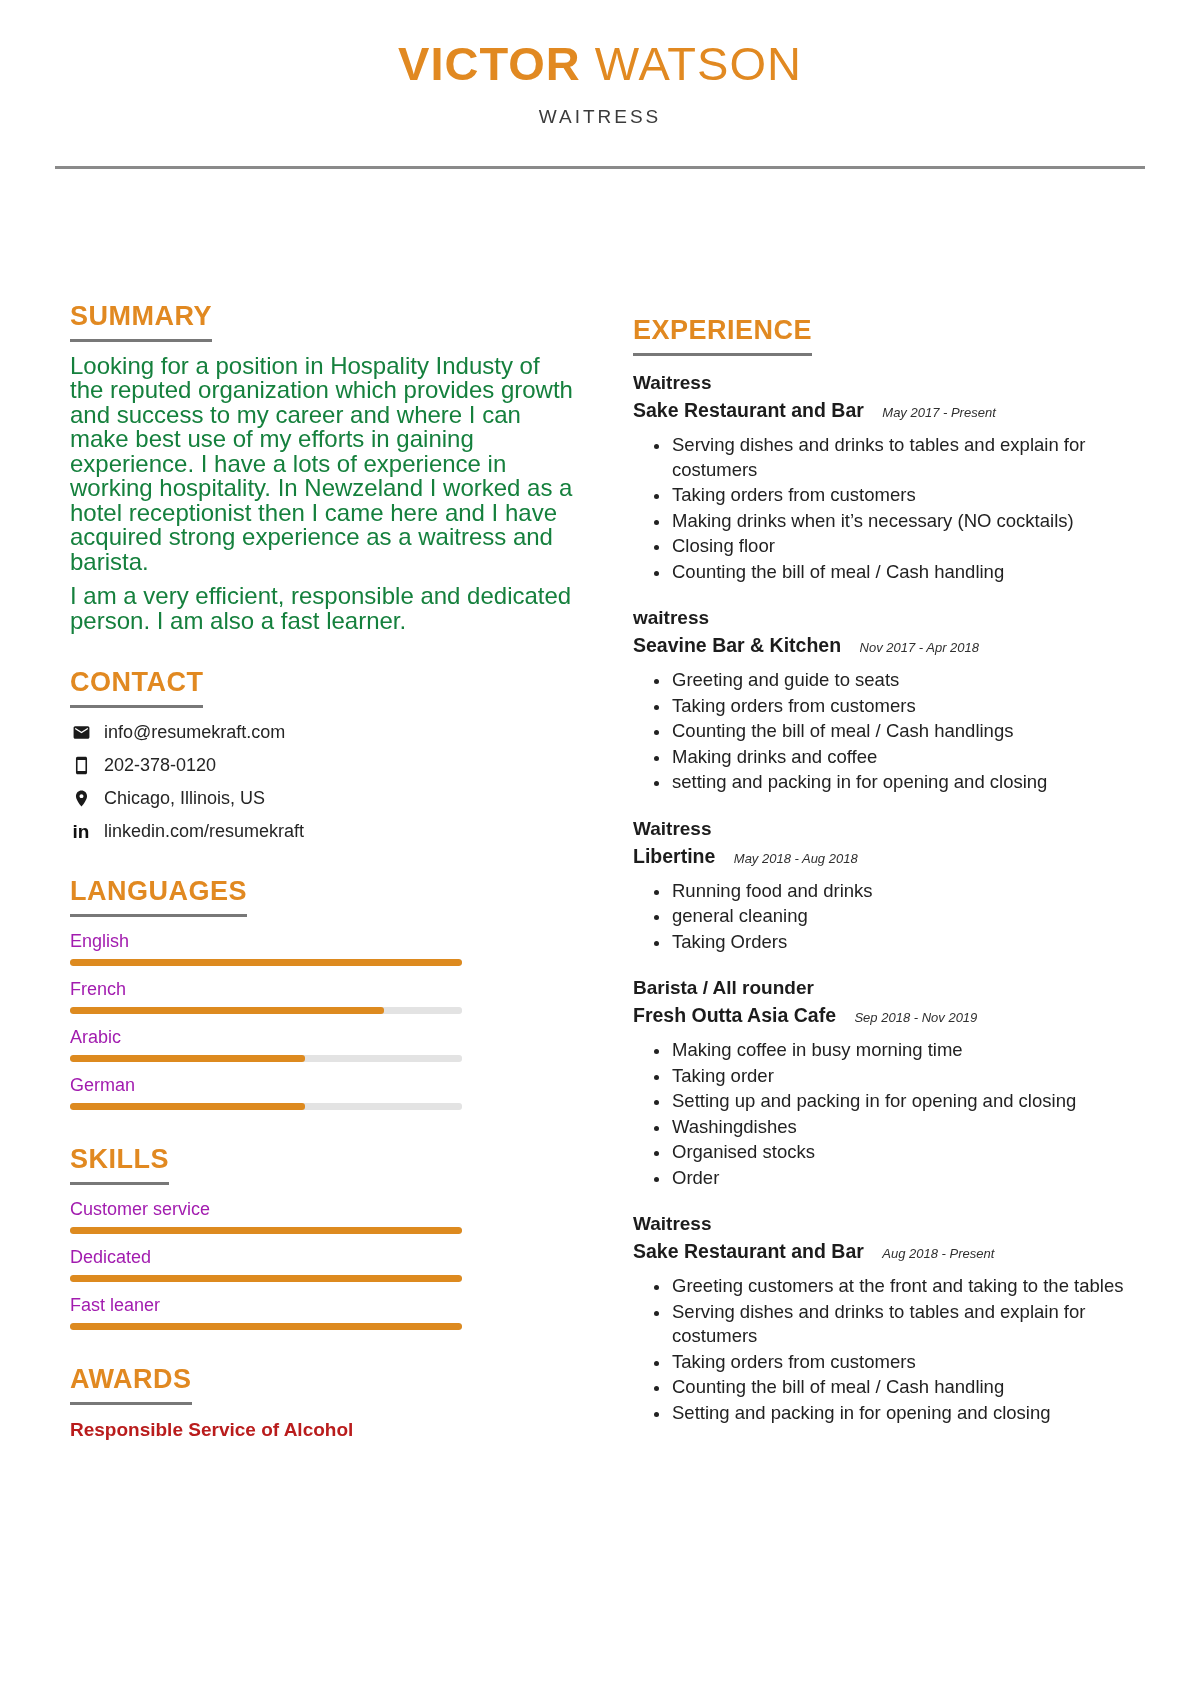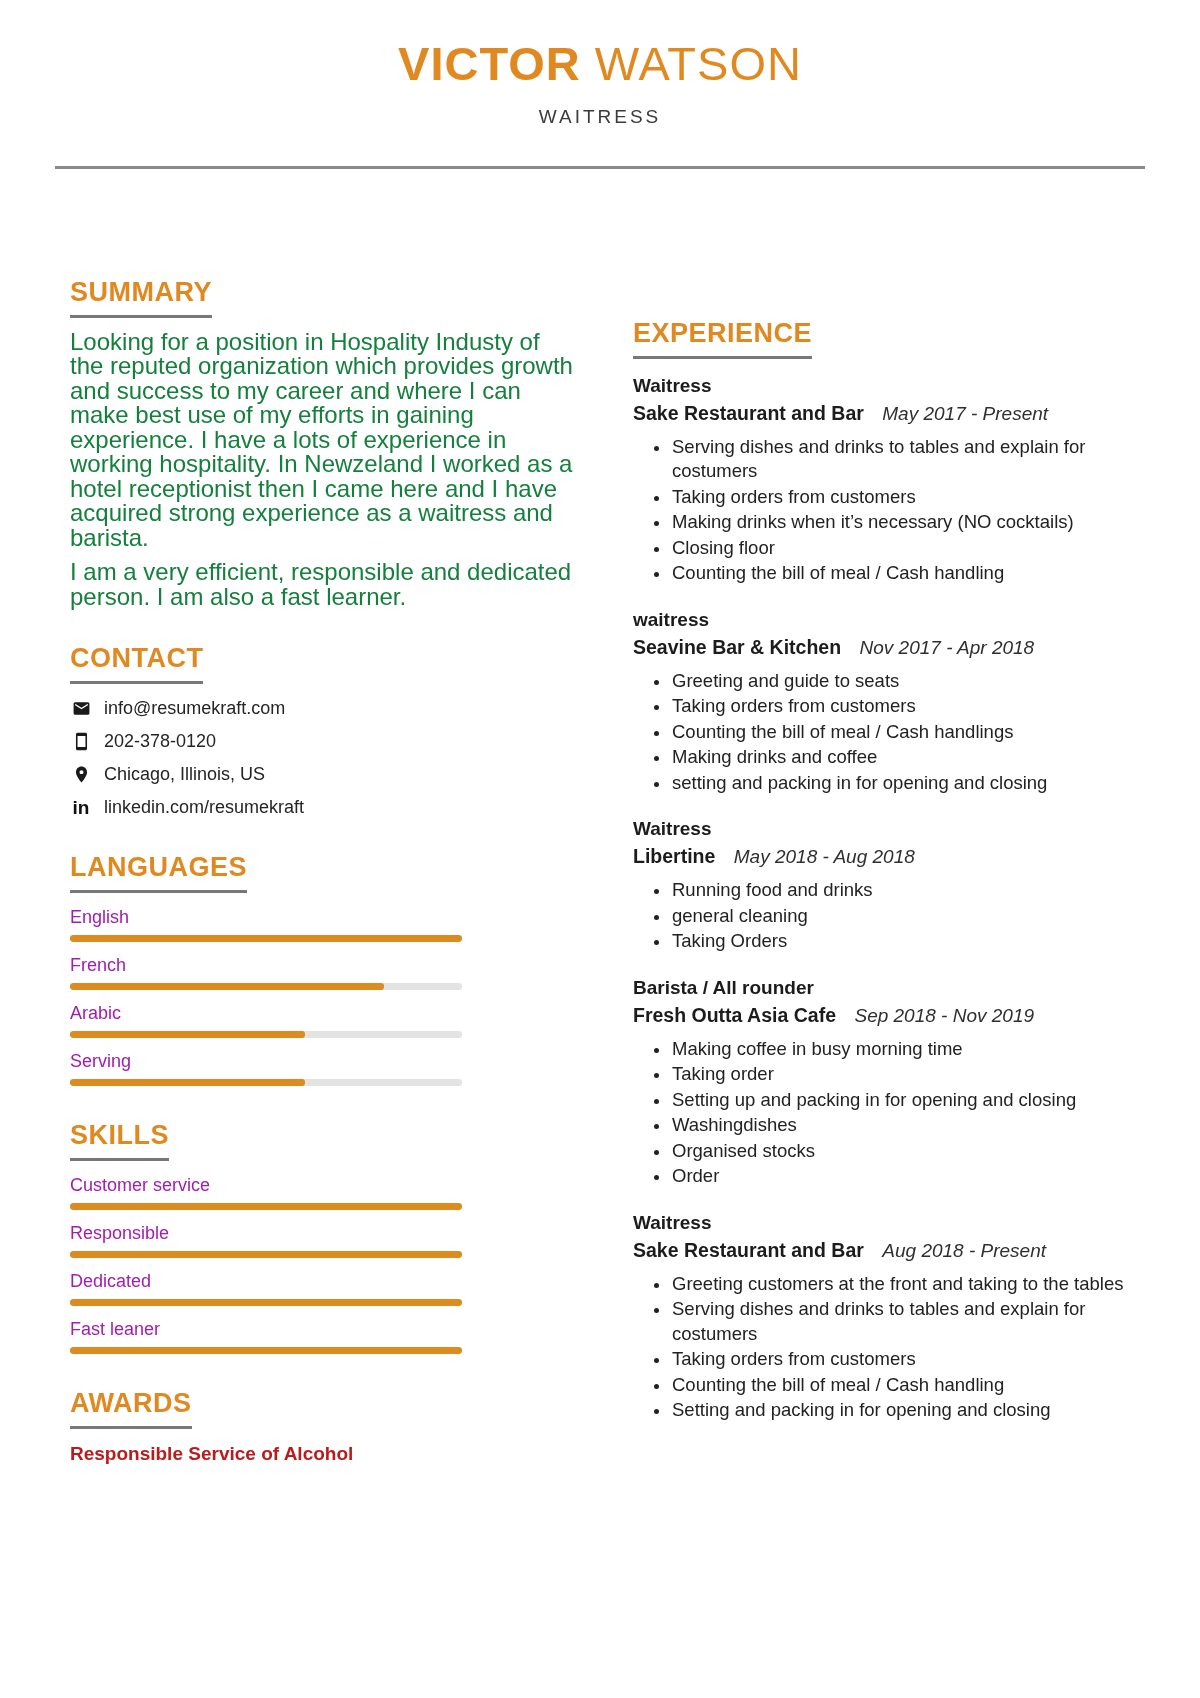--- a/index.html
+++ b/index.html
@@ -53,21 +53,21 @@
 
   
   .award-item { margin-top:14px; font-size:19px; font-weight:700; color:#b91c1c; }
 
   
   .exp-jobs { margin-top:14px; }
   .job { margin-bottom:21px; }
   .job-role { font-size:19px; font-weight:700; color:#1c1c1c; line-height:25px; }
   .job-line2 { margin-top:2px; line-height:26px; }
   .job-company { font-size:19.5px; font-weight:700; color:#1c1c1c; }
-  .job-dates { font-size:19px; font-style:italic; color:#2f2f2f; margin-left:14px; }
+  .job-dates { font-size:13px; font-style:italic; color:#2f2f2f; margin-left:14px; }
   .job-bullets { margin-top:7px; padding-left:37px; list-style:disc; }
   .job-bullets li { font-size:18.5px; line-height:24.5px; color:#222; padding-left:2px; margin-bottom:1px; }
   .job-bullets li::marker { color:#222; font-size:15px; }
 </style>
 </head>
 <body>
 
 <div class="header">
   <div class="name">
     <span class="first">VICTOR</span>
@@ -141,39 +141,33 @@
               <div class="bar-fill" style="width: 80%;"></div>
             </div>
         </div>
         <div class="bar-item">
           <div class="bar-label">Arabic</div>
           <div class="bar-track">
               <div class="bar-fill" style="width: 60%;"></div>
             </div>
         </div>
         <div class="bar-item">
-          <div class="bar-label">Serving</div>
+          <div class="bar-label">German</div>
           <div class="bar-track">
               <div class="bar-fill" style="width: 60%;"></div>
             </div>
         </div>
       </div>
     </div>
 
     <div class="section">
       <h2 class="section-heading">SKILLS</h2>
       <div class="bar-list">
         <div class="bar-item">
           <div class="bar-label">Customer service</div>
-          <div class="bar-track">
-              <div class="bar-fill" style="width: 100%;"></div>
-            </div>
-        </div>
-        <div class="bar-item">
-          <div class="bar-label">Responsible</div>
           <div class="bar-track">
               <div class="bar-fill" style="width: 100%;"></div>
             </div>
         </div>
         <div class="bar-item">
           <div class="bar-label">Dedicated</div>
           <div class="bar-track">
               <div class="bar-fill" style="width: 100%;"></div>
             </div>
         </div>

